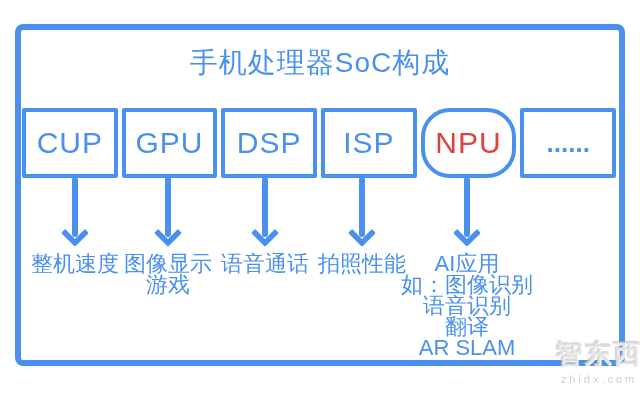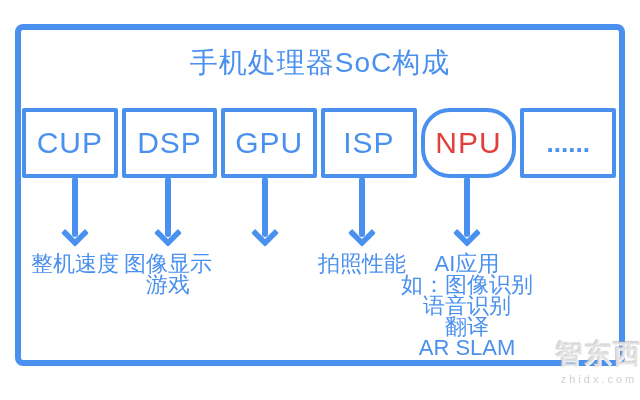--- a/index.html
+++ b/index.html
@@ -63,24 +63,24 @@
 
   <div class="outer-box"></div>
 
   <div class="title">手机处理器SoC构成</div>
 
   <div class="chip-row">
     <div class="chip">
       <span>CUP</span>
     </div>
     <div class="chip">
-      <span>DSP</span>
+      <span>GPU</span>
     </div>
     <div class="chip">
-      <span>GPU</span>
+      <span>DSP</span>
     </div>
     <div class="chip">
       <span>ISP</span>
     </div>
     <div class="chip red">
       <span>NPU</span>
     </div>
     <div class="chip dots">
       <span>......</span>
     </div>
@@ -107,20 +107,23 @@
     <div class="head"></div>
   </div>
 
   <div class="fn-label" style="left:75px;">
     <div>整机速度</div>
   </div>
   <div class="fn-label" style="left:168px;">
     <div>图像显示</div>
     <div>游戏</div>
   </div>
+  <div class="fn-label" style="left:265px;">
+    <div>语音通话</div>
+  </div>
   <div class="fn-label" style="left:362px;">
     <div>拍照性能</div>
   </div>
   <div class="fn-label" style="left:467px;">
     <div>AI应用</div>
     <div>如：图像识别</div>
     <div>语音识别</div>
     <div>翻译</div>
     <div>AR SLAM</div>
   </div>

